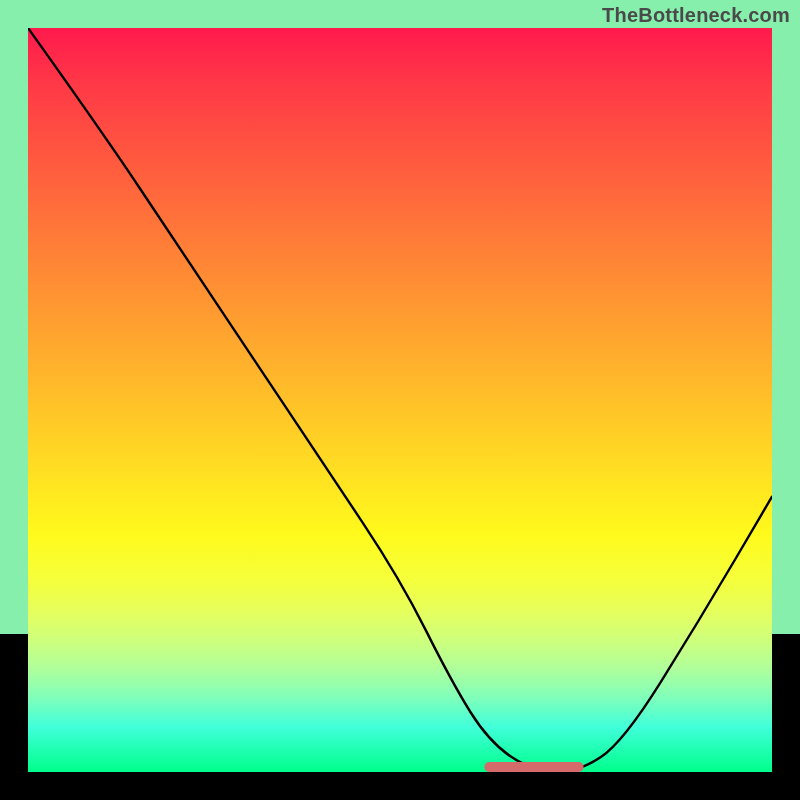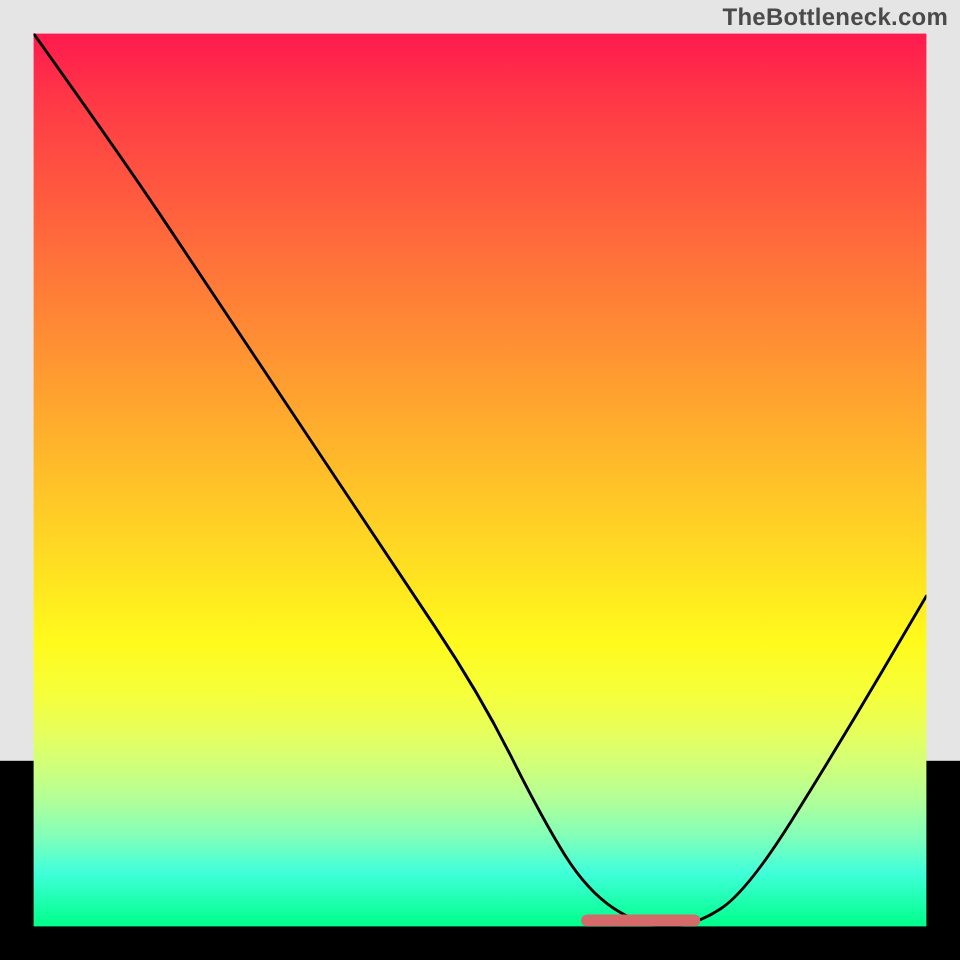--- a/index.html
+++ b/index.html
@@ -8,21 +8,21 @@
     width: 800px;
     height: 800px;
     background: #000;
     overflow: hidden;
     font-family: Arial, Helvetica, sans-serif;
   }
   .frame {
     position: relative;
     width: 800px;
     height: 634px;
-    background: #e5e5e5;
+    background: #86efac;
   }
   .watermark {
     position: absolute;
     top: 4px;
     right: 10px;
     color: #4a4a4a;
     font-size: 20px;
     font-weight: bold;
     letter-spacing: 0.2px;
     z-index: 10;

